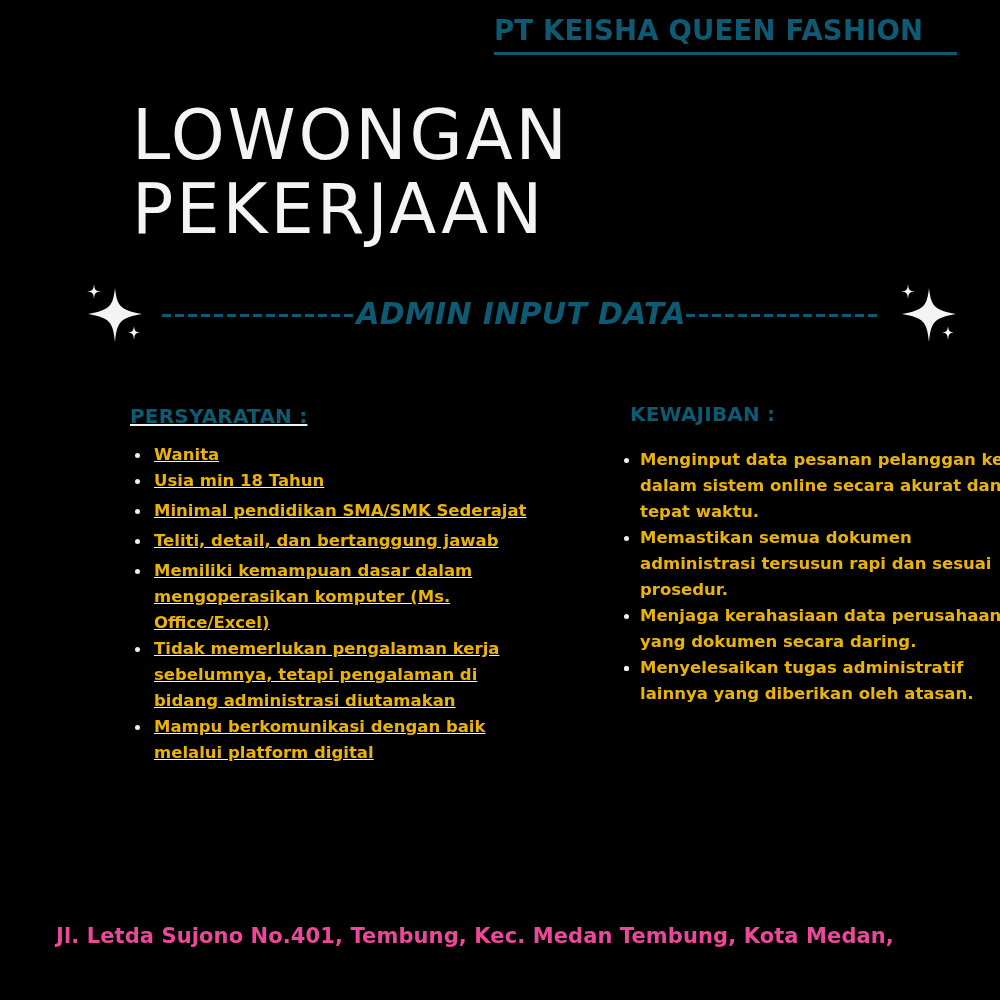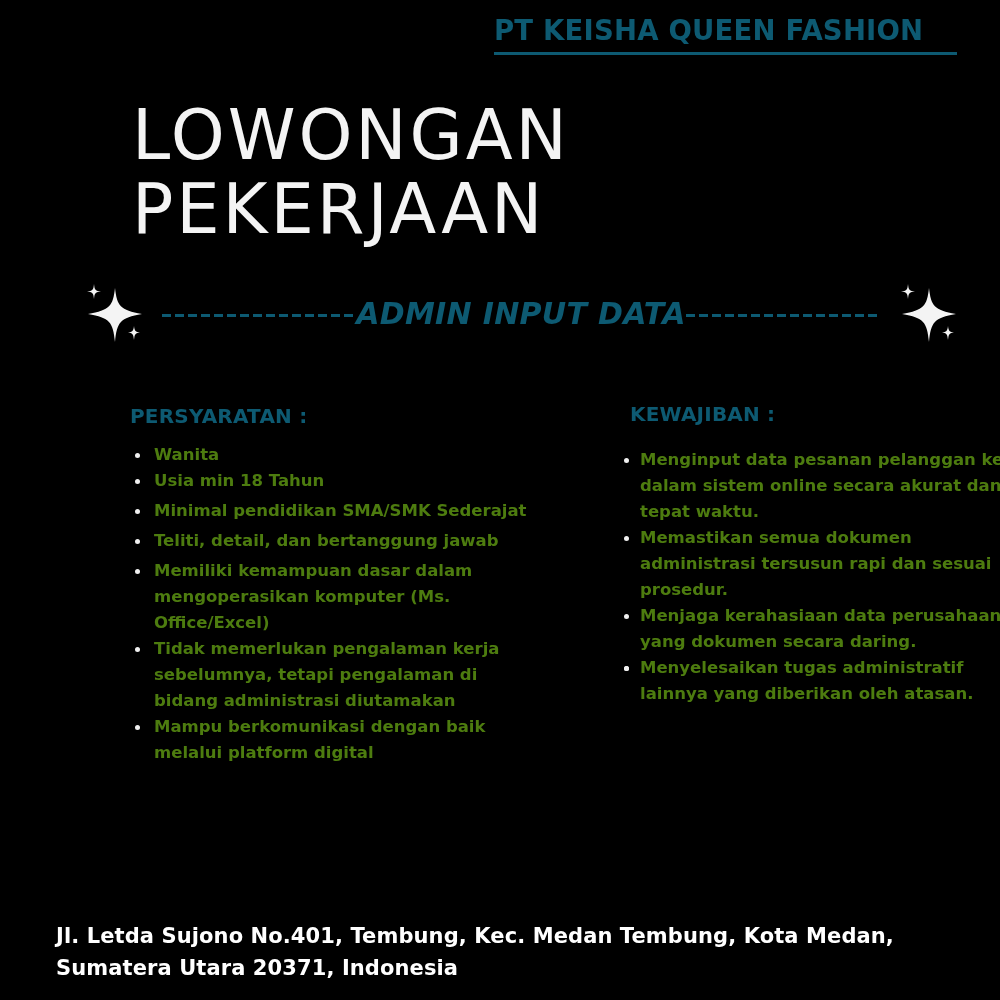--- a/index.html
+++ b/index.html
@@ -33,49 +33,49 @@
       font-size: 30px; color: #0d5a72; white-space: nowrap; letter-spacing: 0.3px;
       display: flex; align-items: center; justify-content: center;
     }
     .dash-line {
       height: 3px; flex: 1;
       background-image: repeating-linear-gradient(90deg, #0d5a72 0 9px, transparent 9px 13px);
       margin-top: 4px;
     }
 
     .col { position: absolute; }
-    .col-left { left: 130px; top: 404px; width: 410px; }
+    .col-left { left: 130px; top: 404px; width: 410px; text-decoration: underline; }
     .col-right { left: 580px; top: 402px; width: 400px; margin-left: 42px; }
 
     .heading {
       font-family: "DejaVu Sans", sans-serif; font-weight: bold;
       font-size: 20px; color: #0d5a72; letter-spacing: 0.2px;
     }
     .col-left .heading { margin-bottom: 14px; }
     .col-right .heading { margin-left: 8px; margin-bottom: 21px; }
 
     ul.list { list-style: none; }
     ul.list li {
       position: relative; padding-left: 24px;
       font-family: "DejaVu Sans", sans-serif; font-weight: bold;
-      font-size: 16.5px; line-height: 26px; color: #4d7c0f;
+      font-size: 16.5px; line-height: 26px; color: #eab308;
       margin-bottom: 0px;
     }
     .col-left ul.list li { padding-left: 24px; }
     .col-right ul.list li { padding-left: 18px; }
     ul.list li .bullet {
       position: absolute; left: 5px; top: 11px; width: 5px; height: 5px; border-radius: 50%; background: #f0f0f0;
     }
     .col-right ul.list li .bullet { left: 2px; }
     ul.list li.gap { margin-top: 4px; }
 
     .address {
       position: absolute; left: 56px; top: 920px; width: 900px;
       font-family: "DejaVu Sans", sans-serif; font-weight: bold;
-      font-size: 21px; line-height: 32px; color: #ffffff; letter-spacing: 0.1px;
+      font-size: 21px; line-height: 32px; color: #ec4899; letter-spacing: 0.1px;
     }
   </style>
 </head>
 <body>
 
 <div class="company">PT KEISHA QUEEN FASHION</div>
 <div class="company-line"></div>
 
 <div class="title">
   <div>LOWONGAN</div>
@@ -123,14 +123,13 @@
     <li><span class="bullet"></span><span>Menginput data pesanan pelanggan ke dalam sistem online secara akurat dan tepat waktu.</span></li>
     <li><span class="bullet"></span><span>Memastikan semua dokumen administrasi tersusun rapi dan sesuai prosedur.</span></li>
     <li><span class="bullet"></span><span>Menjaga kerahasiaan data perusahaan yang dokumen secara daring.</span></li>
     <li><span class="bullet"></span></li>
     <li><span class="bullet"></span><span>Menyelesaikan tugas administratif lainnya yang diberikan oleh atasan.</span></li>
   </ul>
 </div>
 
 <div class="address">
   <div>Jl. Letda Sujono No.401, Tembung, Kec. Medan Tembung, Kota Medan,</div>
-  <div>Sumatera Utara 20371, Indonesia</div>
 </div>
 
 </body></html>

